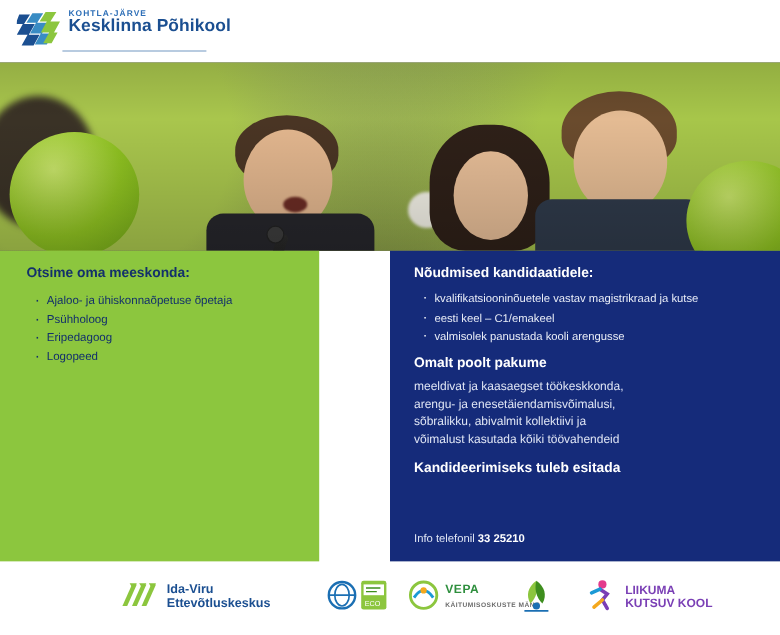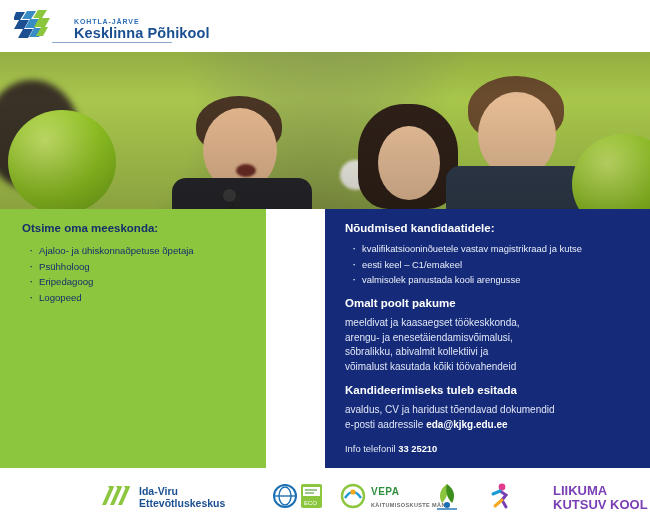--- a/index.html
+++ b/index.html
@@ -21,22 +21,22 @@
   .header {
     position: absolute;
     top: 0; left: 0;
     width: 650px; height: 52px;
     background: #ffffff;
   }
   .logo-wrap {
     position: absolute;
     left: 14px; top: 8px;
     display: flex;
-    align-items: flex-end;
-    gap: 24px;
+    align-items: flex-start;
+    gap: 7px;
   }
   .logo-mark {
     width: 36px; height: 33px;
     position: relative;
   }
   .logo-text {
     line-height: 1.05;
   }
   .logo-top {
     font-size: 7px;
@@ -301,22 +301,20 @@
       <li>valmisolek panustada kooli arengusse</li>
     </ul>
 
     <div class="blue-h" style="top:88px;">Omalt poolt pakume</div>
     <div class="blue-p" style="top:107px;">meeldivat ja kaasaegset töökeskkonda,
 arengu- ja enesetäiendamisvõimalusi,
 sõbralikku, abivalmit kollektiivi ja
 võimalust kasutada kõiki töövahendeid</div>
 
     <div class="blue-h" style="top:175px;">Kandideerimiseks tuleb esitada</div>
-    <div class="blue-p" style="top:194px;"><span>avaldus, CV ja haridust tõendavad dokumendid
-e-posti aadressile </span><span class="email">eda@kjkg.edu.ee</span></div>
 
     <div class="blue-info" style="top:234px;"><span>Info telefonil </span><b>33 25210</b></div>
   </div>
 
   <div class="footer">
 
     <div class="f-logo" style="left:100px;">
       <span>
         <svg width="34" height="26" viewBox="0 0 34 26" xmlns="http://www.w3.org/2000/svg">
           <path d="M2 22 L10 4 L14 4 L6 22 Z" fill="#8cc63e"></path>
@@ -374,20 +372,20 @@
 
     <div class="f-logo" style="left:486px;">
       <span>
         <svg width="30" height="30" viewBox="0 0 30 30" xmlns="http://www.w3.org/2000/svg">
           <circle cx="16" cy="6" r="3.4" fill="#e33b8c"></circle>
           <path d="M14 10 L20 14 L16 19 L20 26" stroke="#7a3fb5" stroke-width="3" fill="none" stroke-linecap="round"></path>
           <path d="M14 10 L7 13" stroke="#1b9ad6" stroke-width="3" fill="none" stroke-linecap="round"></path>
           <path d="M16 19 L9 25" stroke="#f4a81d" stroke-width="3" fill="none" stroke-linecap="round"></path>
         </svg>
       </span>
-      <span class="f-name" style="font-size:13px; color:#7a3fb5;margin-left:32px;">
+      <span class="f-name" style="font-size:10px; color:#7a3fb5;">
         <span>LIIKUMA</span><br>
         <span>KUTSUV KOOL</span>
       </span>
     </div>
 
   </div>
 </div>
 
 </body></html>

